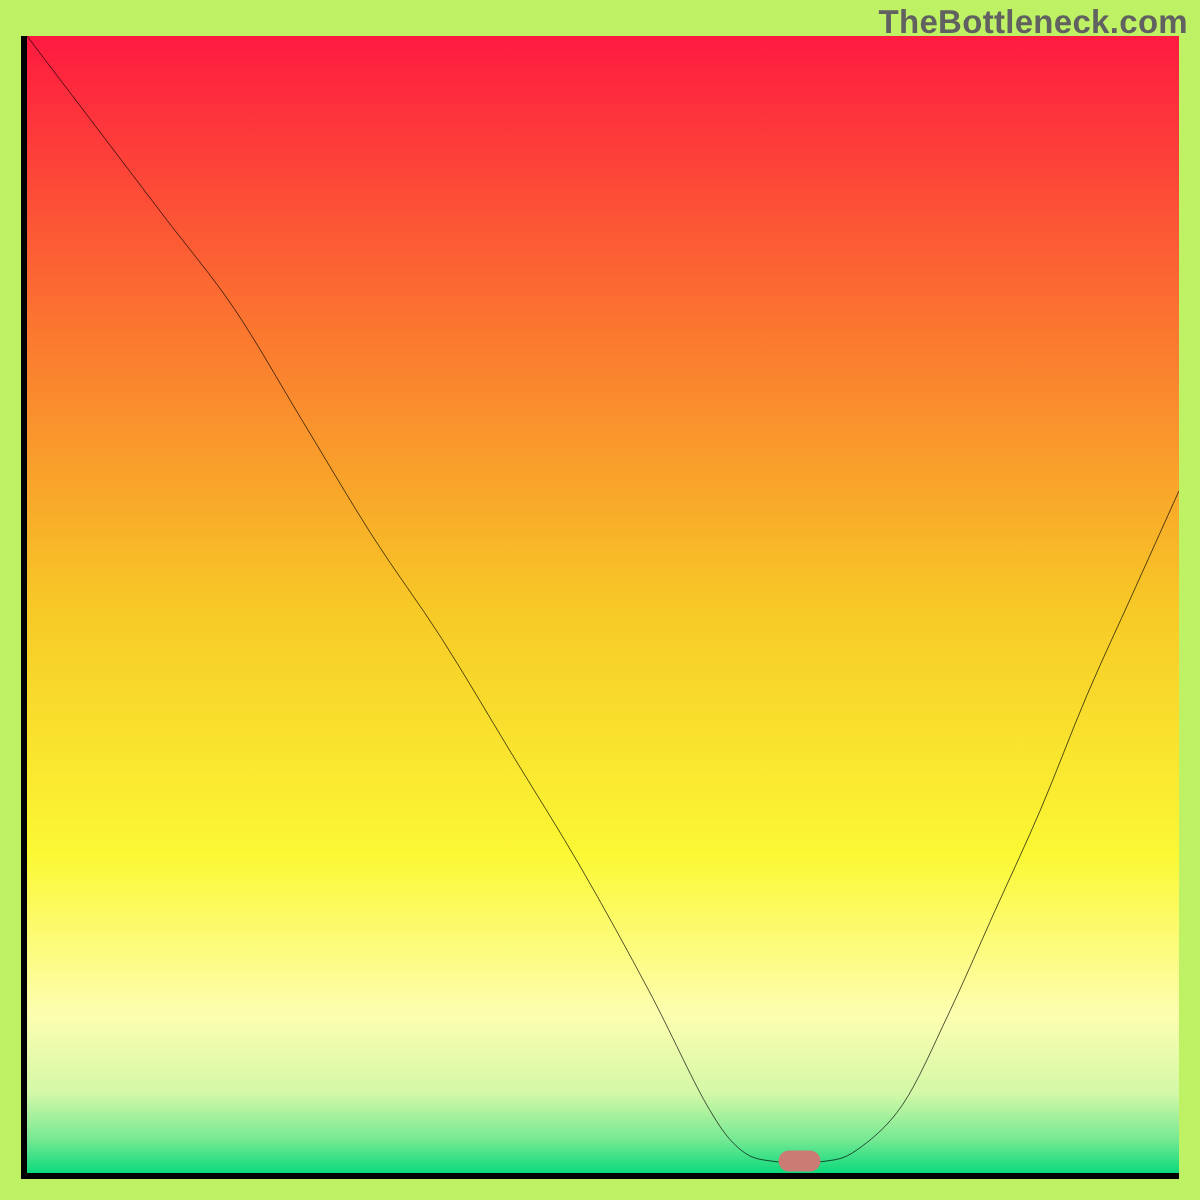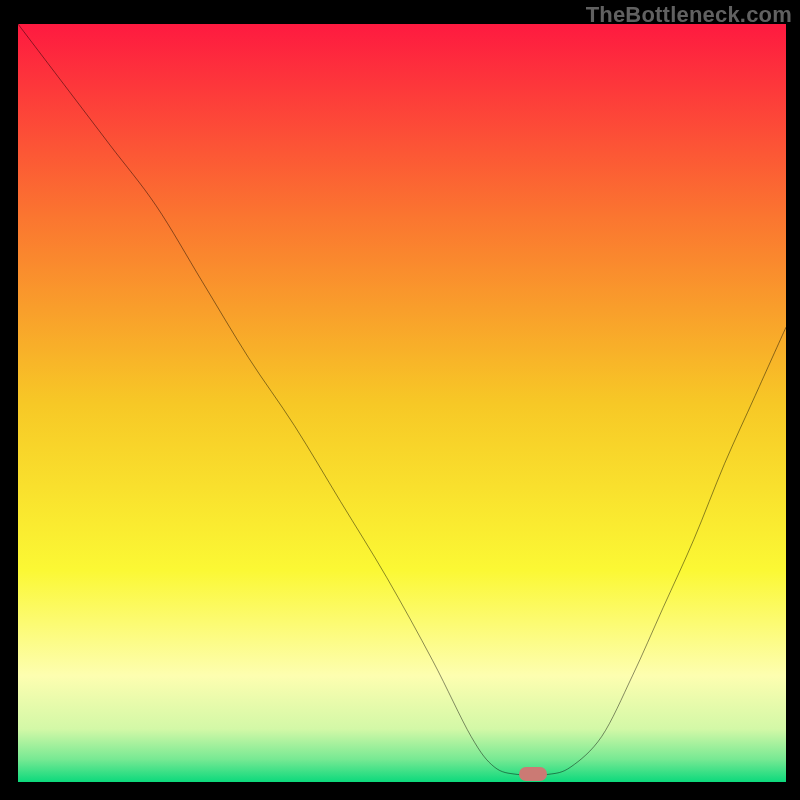--- a/index.html
+++ b/index.html
@@ -7,21 +7,21 @@
     padding: 0;
     width: 800px;
     height: 800px;
     overflow: hidden;
     background: #fff;
   }
   .frame {
     position: relative;
     width: 800px;
     height: 800px;
-    background: #000000;
+    background: #bef264;
   }
   .watermark {
     position: absolute;
     top: 2px;
     right: 8px;
     font-family: Arial, Helvetica, sans-serif;
     font-size: 22px;
     font-weight: bold;
     color: #616161;
     letter-spacing: 0.2px;

